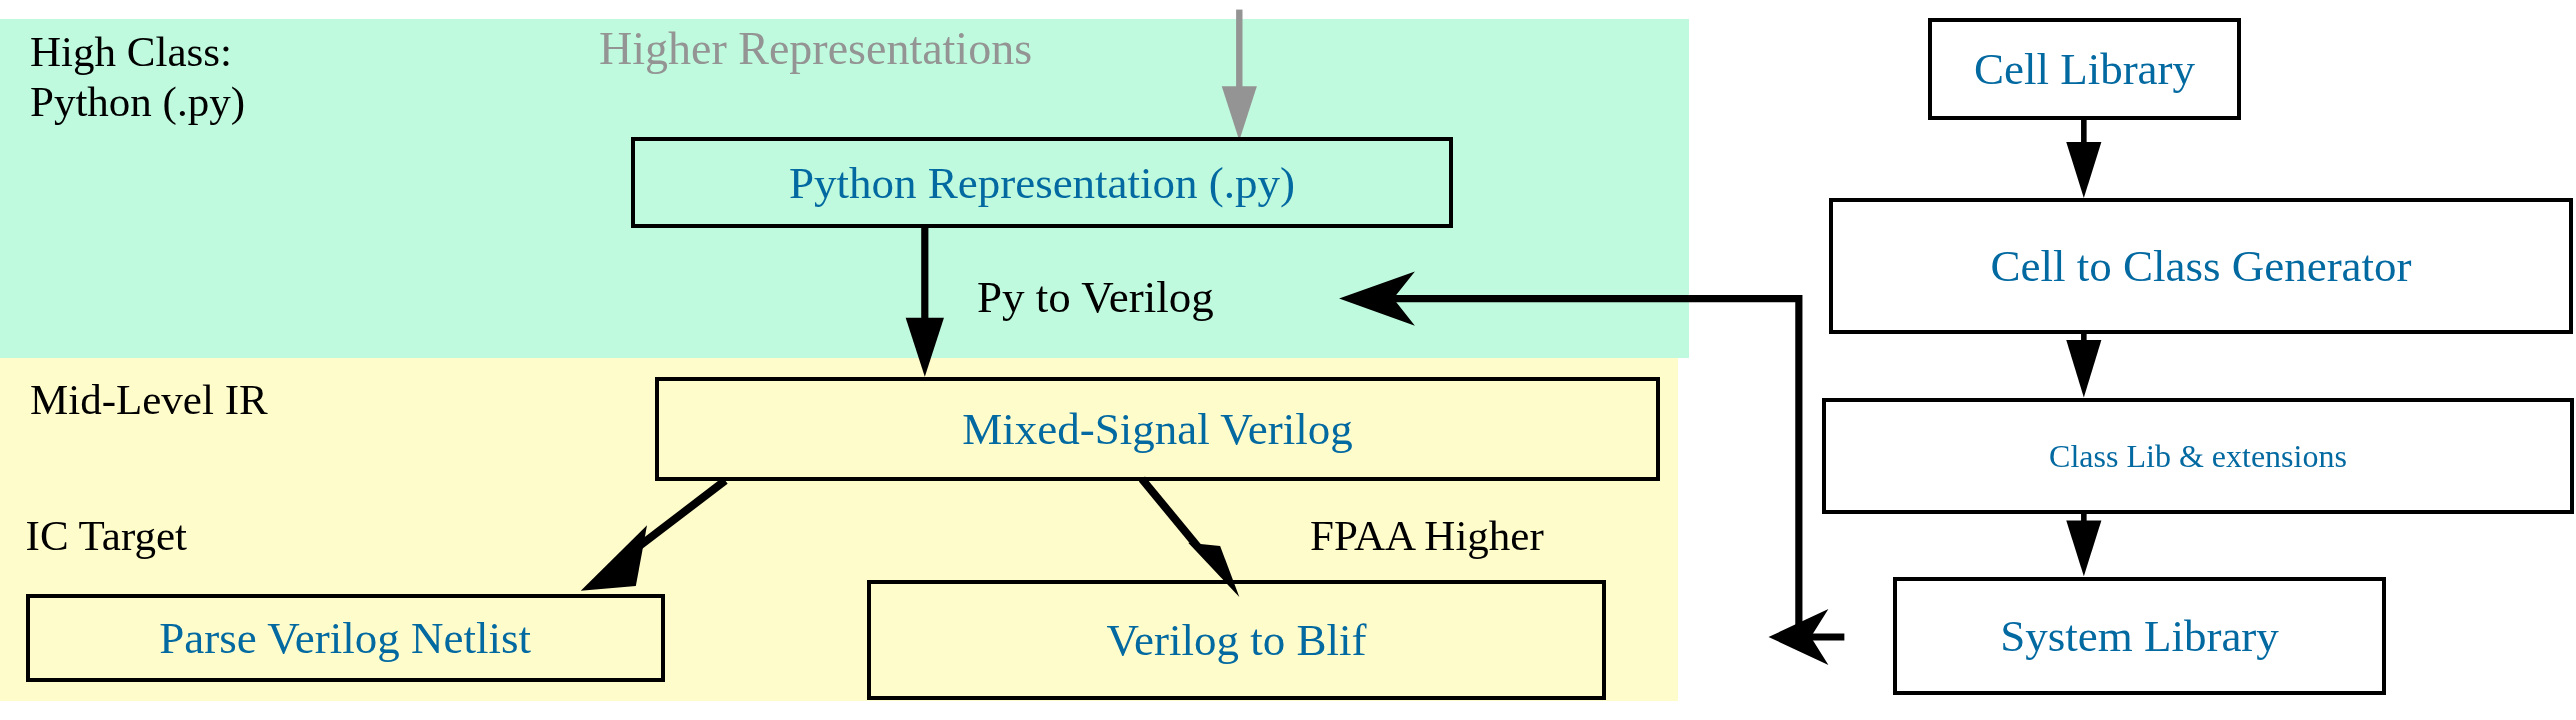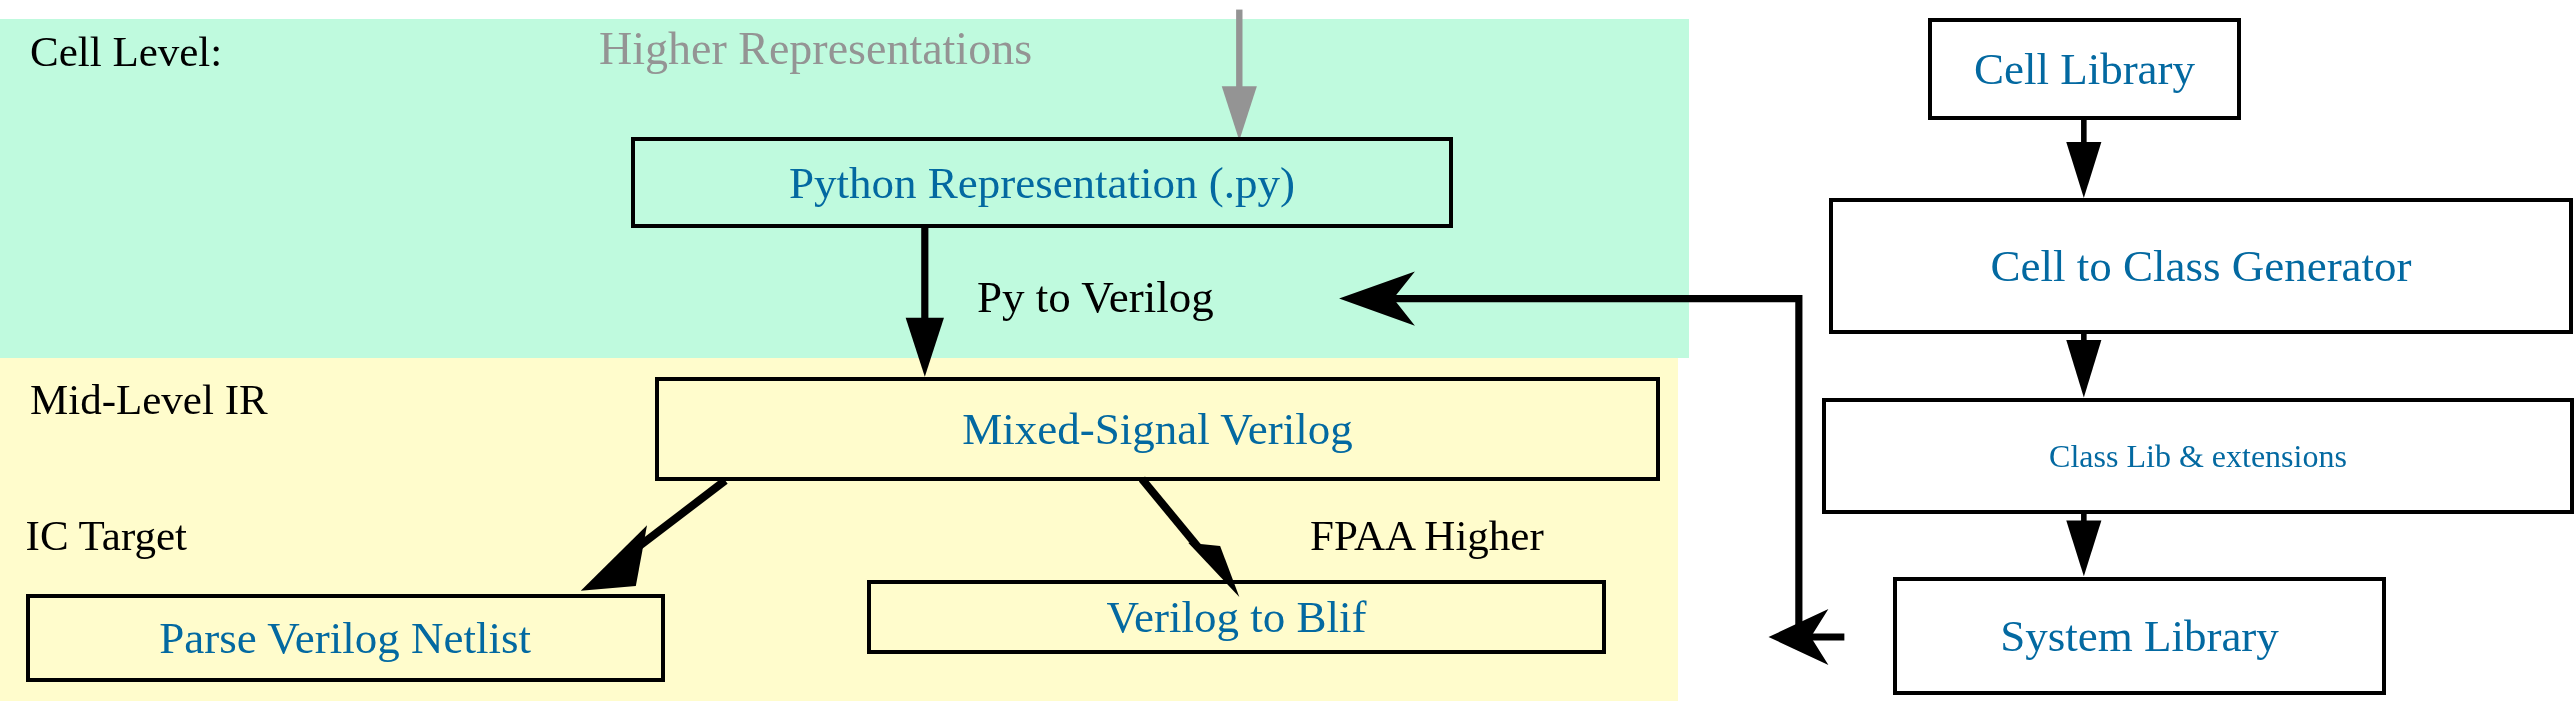--- a/index.html
+++ b/index.html
@@ -74,21 +74,22 @@
   }
 </style>
 </head>
 <body>
 
 <div id="canvas">
 
   <div class="band" id="band-high"></div>
   <div class="band" id="band-mid"></div>
 
-  <div class="band-label" style="left:30px; top:27px; font-size:43px;">Cell Level:</div>
+  <div class="band-label" style="left:30px; top:27px; font-size:43px;">High Class:</div>
+  <div class="band-label" style="left:30px; top:77px; font-size:43px;">Python (.py)</div>
 
   <div class="band-label" style="left:30px; top:375px; font-size:43px;">Mid-Level IR</div>
 
   <div class="band-label" style="left:25.6px; top:511px; font-size:43px;">IC Target</div>
 
   <div class="band-label" style="left:1310px; top:511px; font-size:43px;">FPAA Higher</div>
 
   <div class="ghost-label" style="left:599px; top:22.4px; font-size:46px;">Higher Representations</div>
 
   <svg id="wires" viewBox="0 0 3226 902" xmlns="http://www.w3.org/2000/svg">
@@ -143,21 +144,21 @@
   </div>
 
   <div class="node" style="left:25.6px; top:594px; width:639px; height:88px; font-size:45px;">
     <span>Parse Verilog Netlist</span>
   </div>
 
   <div class="node" style="left:655px; top:377px; width:1005px; height:104px; font-size:45px;">
     <span>Mixed-Signal Verilog</span>
   </div>
 
-  <div class="node" style="left:867px; top:580px; width:739px; height:74px; font-size:45px;">
+  <div class="node" style="left:867px; top:580px; width:739px; height:120px; font-size:45px;">
     <span>Verilog to Blif</span>
   </div>
 
   <div class="node white" style="left:1928px; top:17.6px; width:313px; height:102px; font-size:45px;">
     <span>Cell Library</span>
   </div>
 
   <div class="node white" style="left:1829px; top:198px; width:744px; height:136px; font-size:45px;">
     <span>Cell to Class Generator</span>
   </div>

